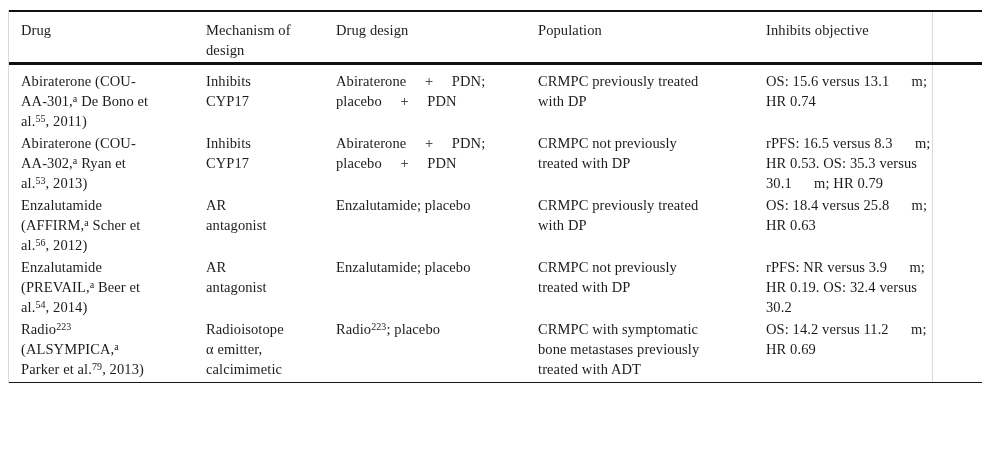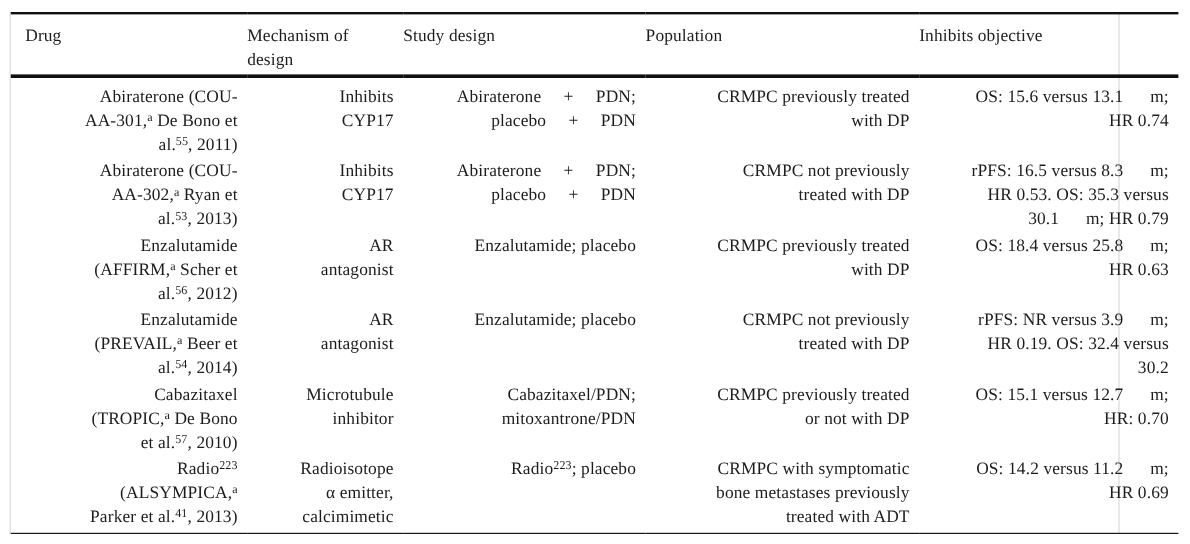--- a/index.html
+++ b/index.html
@@ -38,21 +38,21 @@
   col.c3 { width: 202px; }
   col.c4 { width: 228px; }
   col.c5 { width: 216px; }
   th:first-child, td:first-child { padding-left: 12px; }
   thead th {
     border-top: 2px solid #101010;
     border-bottom: 3px solid #101010;
     padding-top: 8px;
     padding-bottom: 2px;
   }
-  tbody td { padding-top: 2px; text-align: right; }
+  tbody td { padding-top: 2px; }
   tbody tr:first-child td { padding-top: 6px; }
   tbody tr:last-child td { padding-bottom: 3px; }
   tbody tr:last-child { border-bottom: 1.5px solid #161616; }
   sup {
     font-size: 10px;
     line-height: 0;
     vertical-align: baseline;
     position: relative;
     top: -0.45em;
   }
@@ -67,21 +67,21 @@
         <col class="c2">
         <col class="c3">
         <col class="c4">
         <col class="c5">
     </colgroup>
     <thead>
       <tr>
         <th>Drug</th>
         <th>Mechanism of
 design</th>
-        <th>Study design</th>
+        <th>Drug design</th>
         <th>Population</th>
         <th>Inhibits objective</th>
       </tr>
     </thead>
     <tbody>
       <tr>
         <td>Abiraterone (COU-
 AA-301,<sup>a</sup> De Bono et
 al.<sup>55</sup>, 2011)</td>
         <td>Inhibits
@@ -126,36 +126,23 @@
         <td>AR
 antagonist</td>
         <td>Enzalutamide; placebo</td>
         <td>CRMPC not previously
 treated with DP</td>
         <td>rPFS: NR versus 3.9      m;
 HR 0.19. OS: 32.4 versus
 30.2</td>
       </tr>
       <tr>
-        <td>Cabazitaxel
-(TROPIC,<sup>a</sup> De Bono
-et al.<sup>57</sup>, 2010)</td>
-        <td>Microtubule
-inhibitor</td>
-        <td>Cabazitaxel/PDN;
-mitoxantrone/PDN</td>
-        <td>CRMPC previously treated
-or not with DP</td>
-        <td>OS: 15.1 versus 12.7      m;
-HR: 0.70</td>
-      </tr>
-      <tr>
         <td>Radio<sup>223</sup>
 (ALSYMPICA,<sup>a</sup>
-Parker et al.<sup>41</sup>, 2013)</td>
+Parker et al.<sup>79</sup>, 2013)</td>
         <td>Radioisotope
 α emitter,
 calcimimetic</td>
         <td>Radio<sup>223</sup>; placebo</td>
         <td>CRMPC with symptomatic
 bone metastases previously
 treated with ADT</td>
         <td>OS: 14.2 versus 11.2      m;
 HR 0.69</td>
       </tr>

